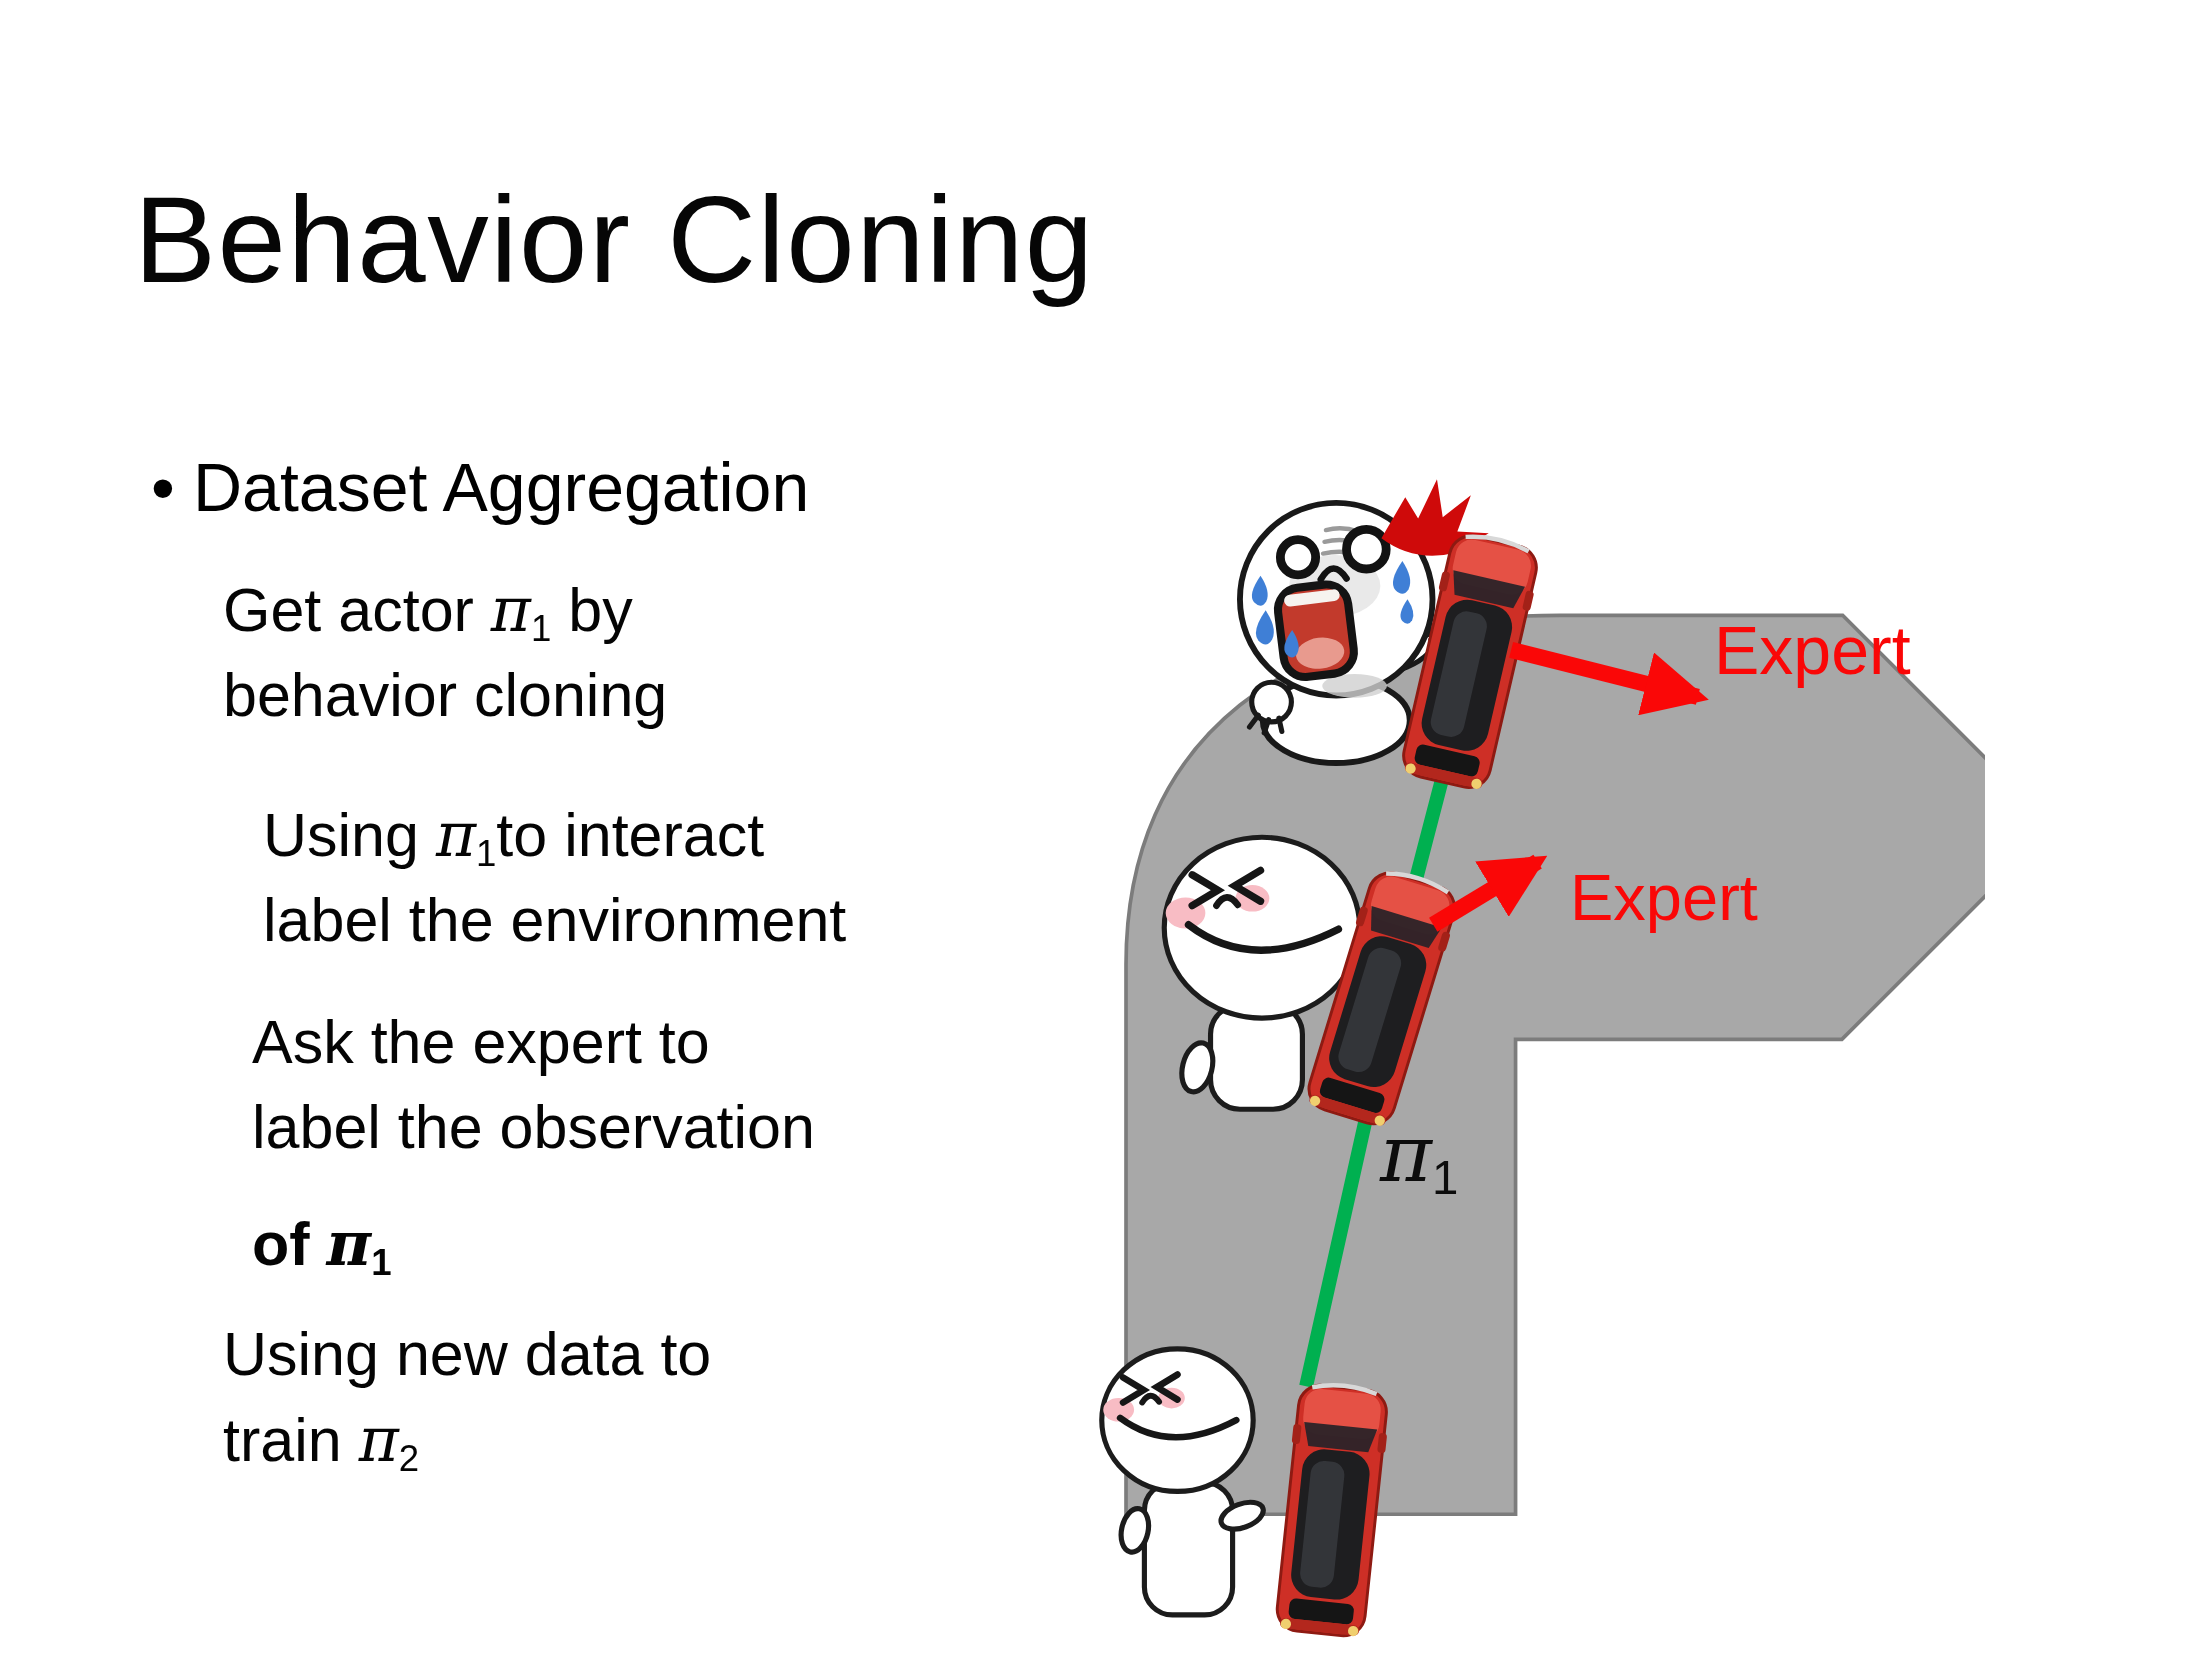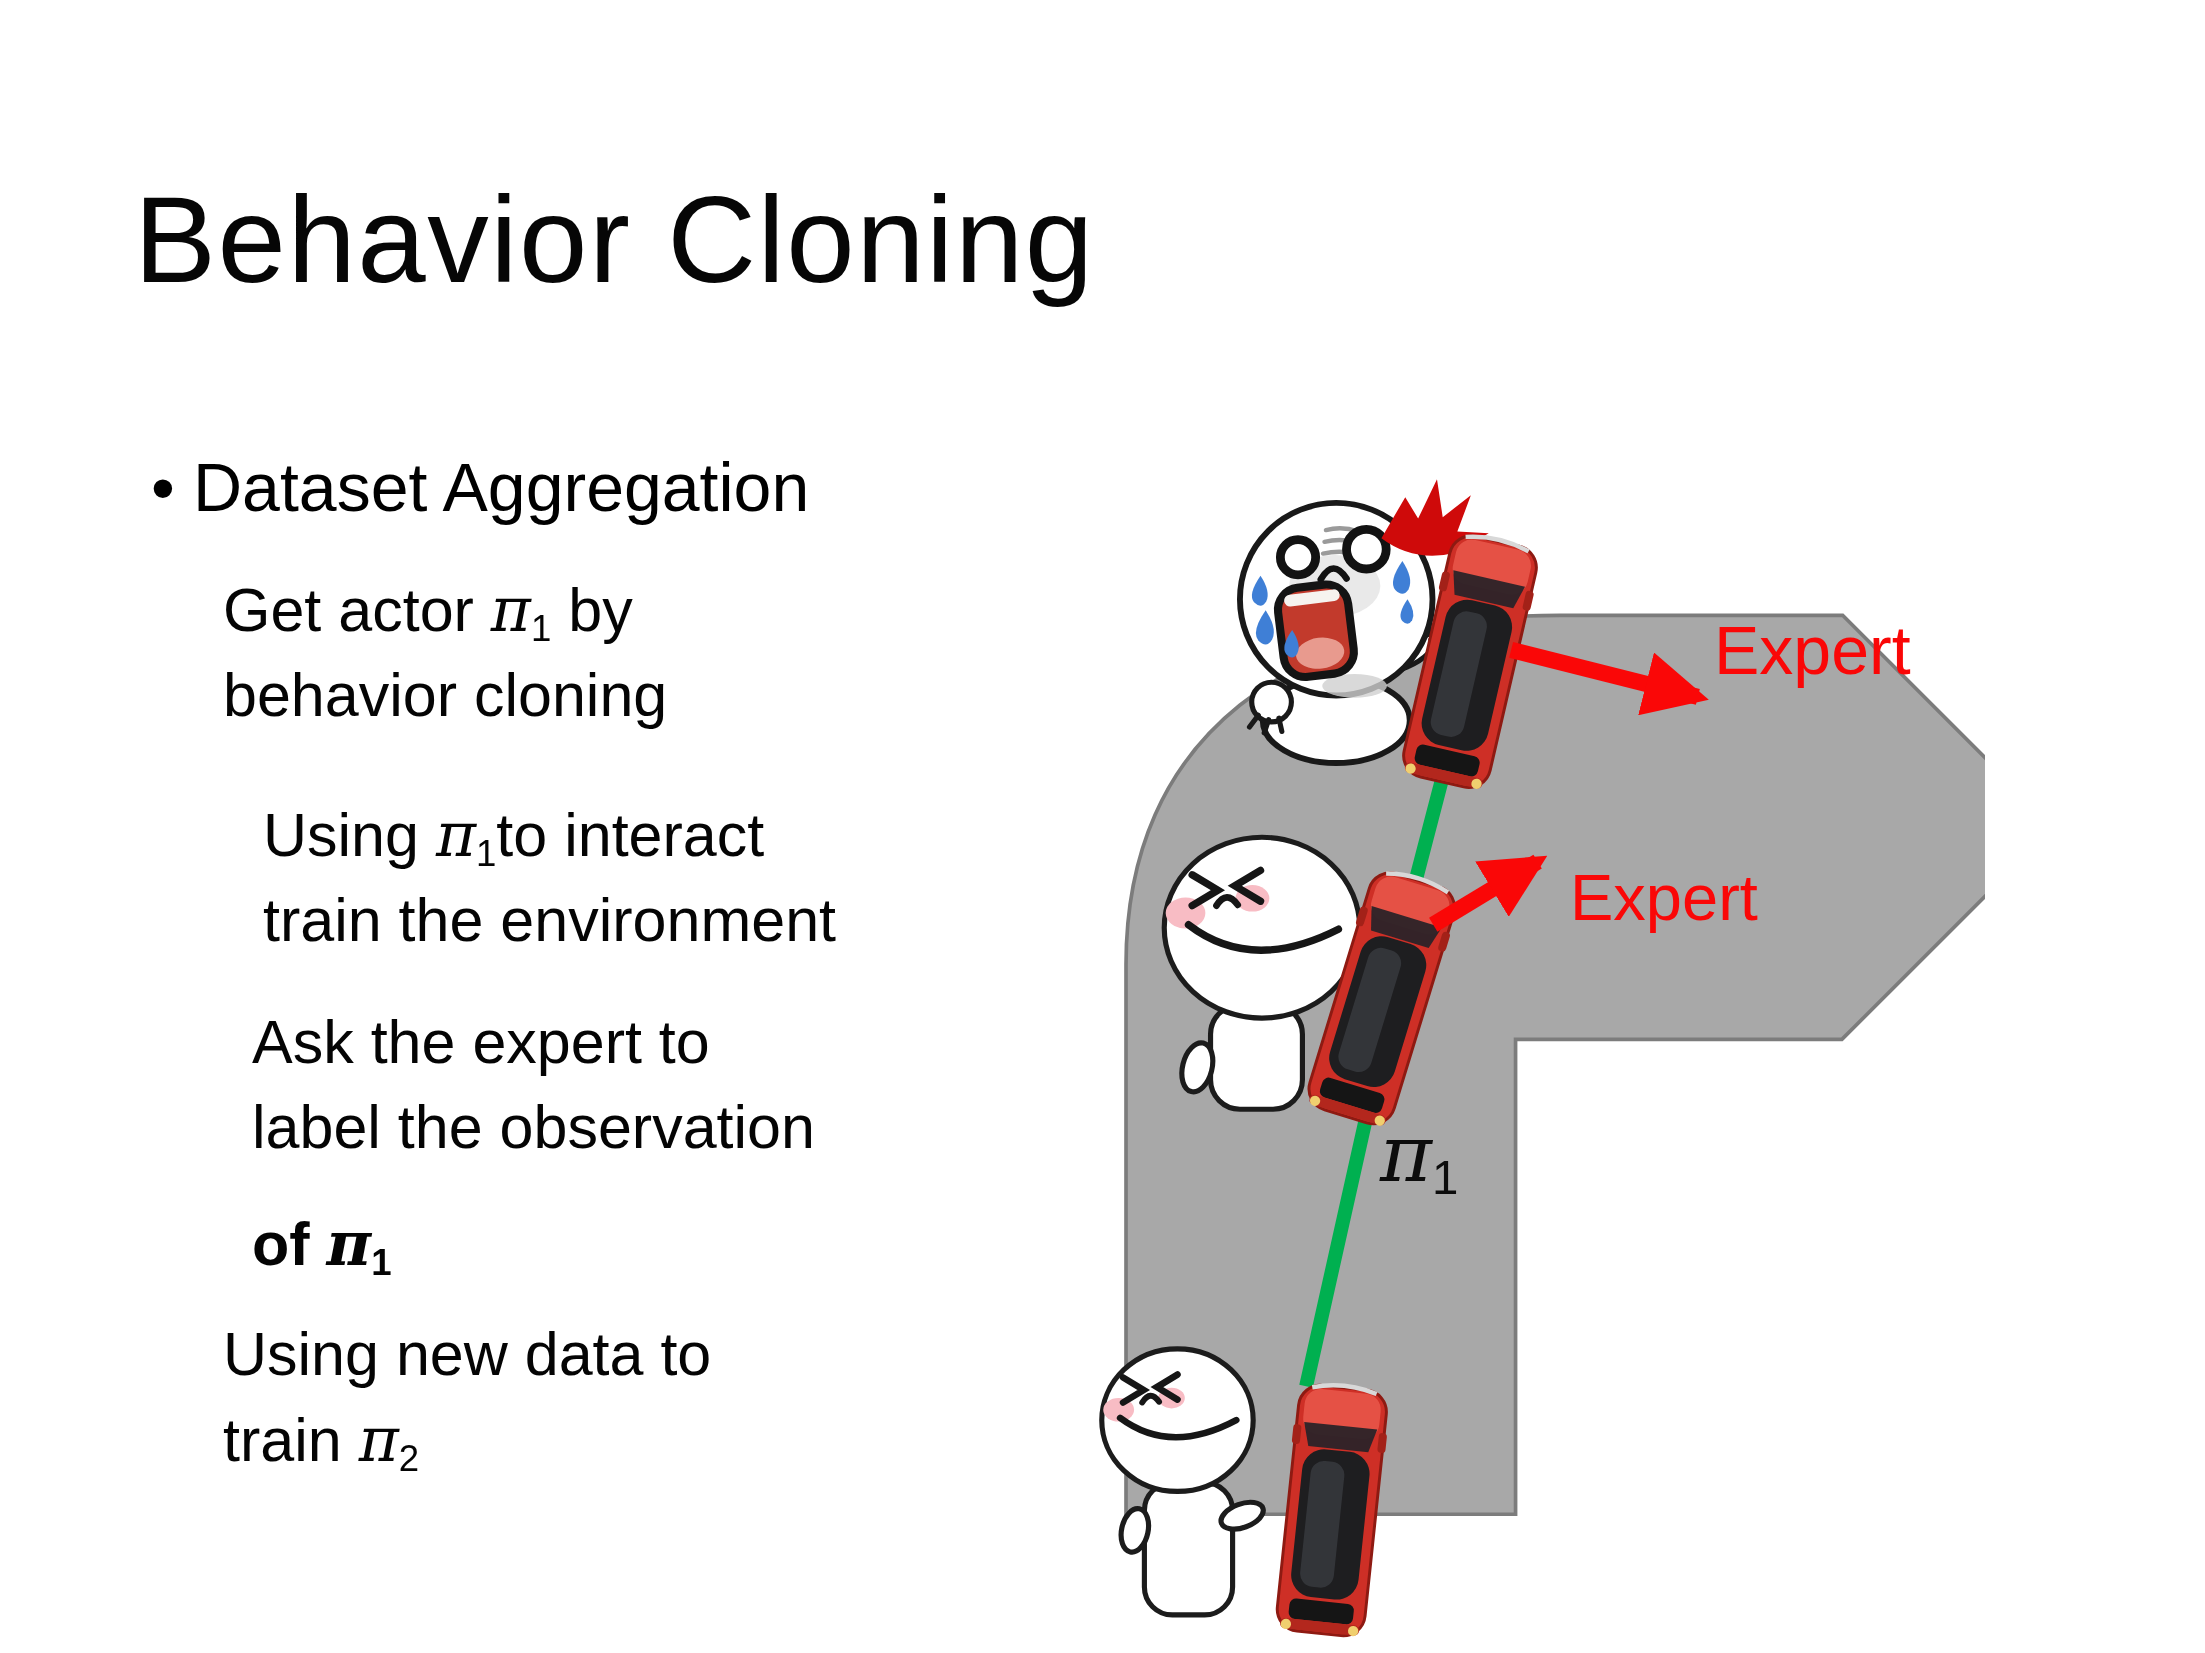--- a/index.html
+++ b/index.html
@@ -39,21 +39,21 @@
   <div id="bullet-marker" class="abs">•</div>
   <div id="bullet-text" class="abs">Dataset Aggregation</div>
 
   <div id="para-1" class="abs para">
     <div class="math">Get actor <span class="pi">π</span><sub>1</sub> by</div>
     <div class="math">behavior cloning</div>
   </div>
 
   <div id="para-2" class="abs para">
     <div class="math">Using <span class="pi">π</span><sub>1</sub>to interact</div>
-    <div class="math">train the environment</div>
+    <div class="math">label the environment</div>
   </div>
 
   <div id="para-3" class="abs para">
     <div class="math">Ask the expert to</div>
     <div class="math">label the observation</div>
     <div class="math line-3">of <span class="pi">π</span><sub>1</sub></div>
   </div>
 
   <div id="para-4" class="abs para">
     <div class="math">Using new data to</div>

